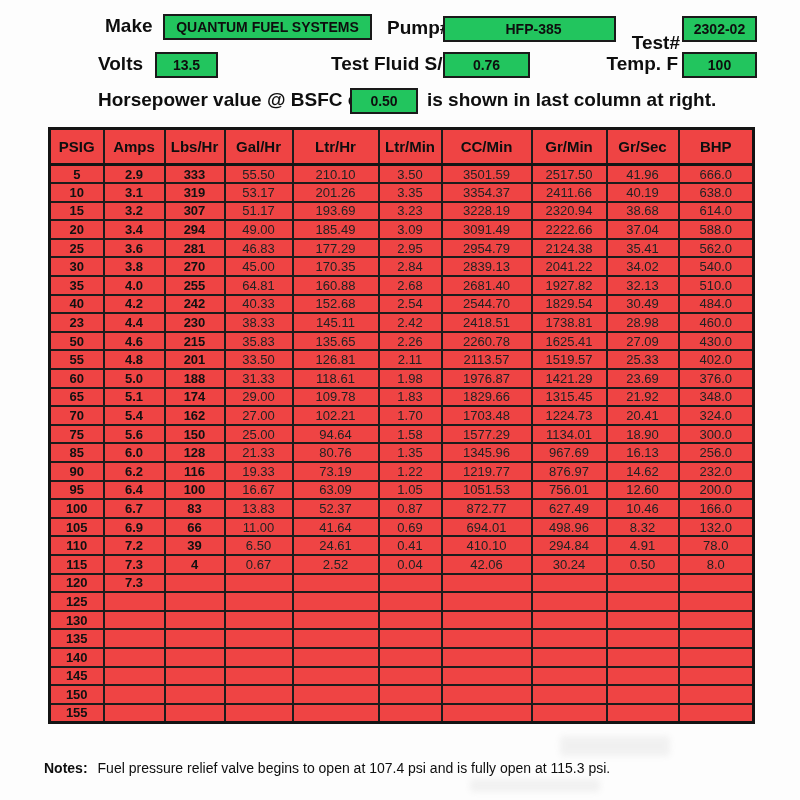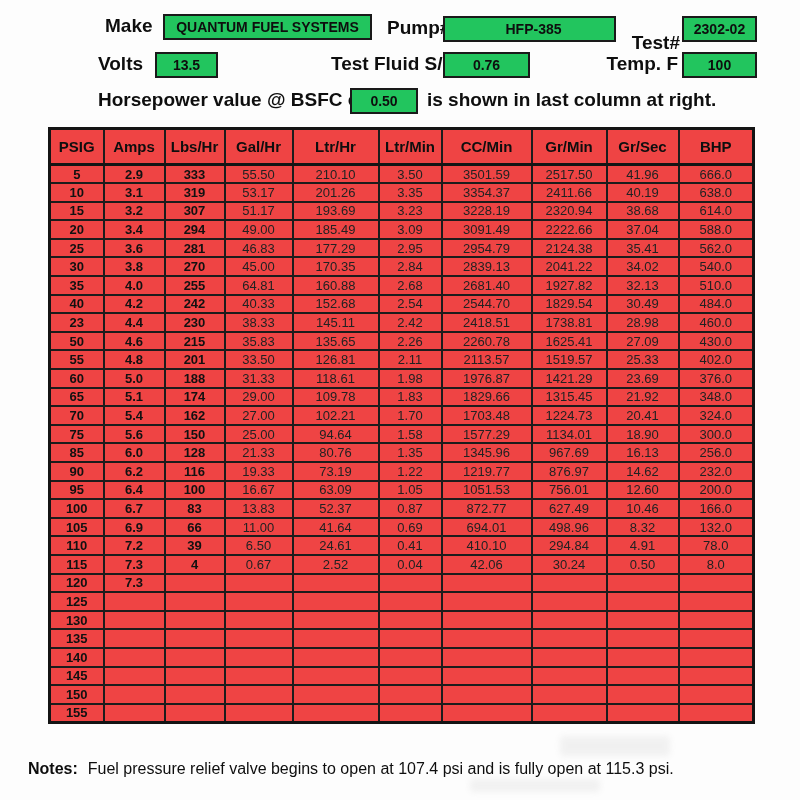--- a/index.html
+++ b/index.html
@@ -57,22 +57,22 @@
     height: 33px;
     font-size: 15px;
     font-weight: 700;
     border-bottom: 3px solid #141414;
   }
   table.flow tbody tr { height: 18.6px; }
   table.flow tbody td { font-size: 13px; font-weight: 400; color: #222; }
   table.flow tbody td.b { font-weight: 700; color: #111; }
   .notes {
     position: absolute;
-    left: 28px; top: 760px;
-    font-size: 16px;
+    left: 44px; top: 760px;
+    font-size: 14px;
     white-space: nowrap;
   }
   .notes .nl { font-weight: 700; margin-right: 10px; }
   .smudge {
     position: absolute;
     background: #8a8a8a;
     opacity: 0.10;
     filter: blur(3px);
     border-radius: 4px;
     pointer-events: none;

